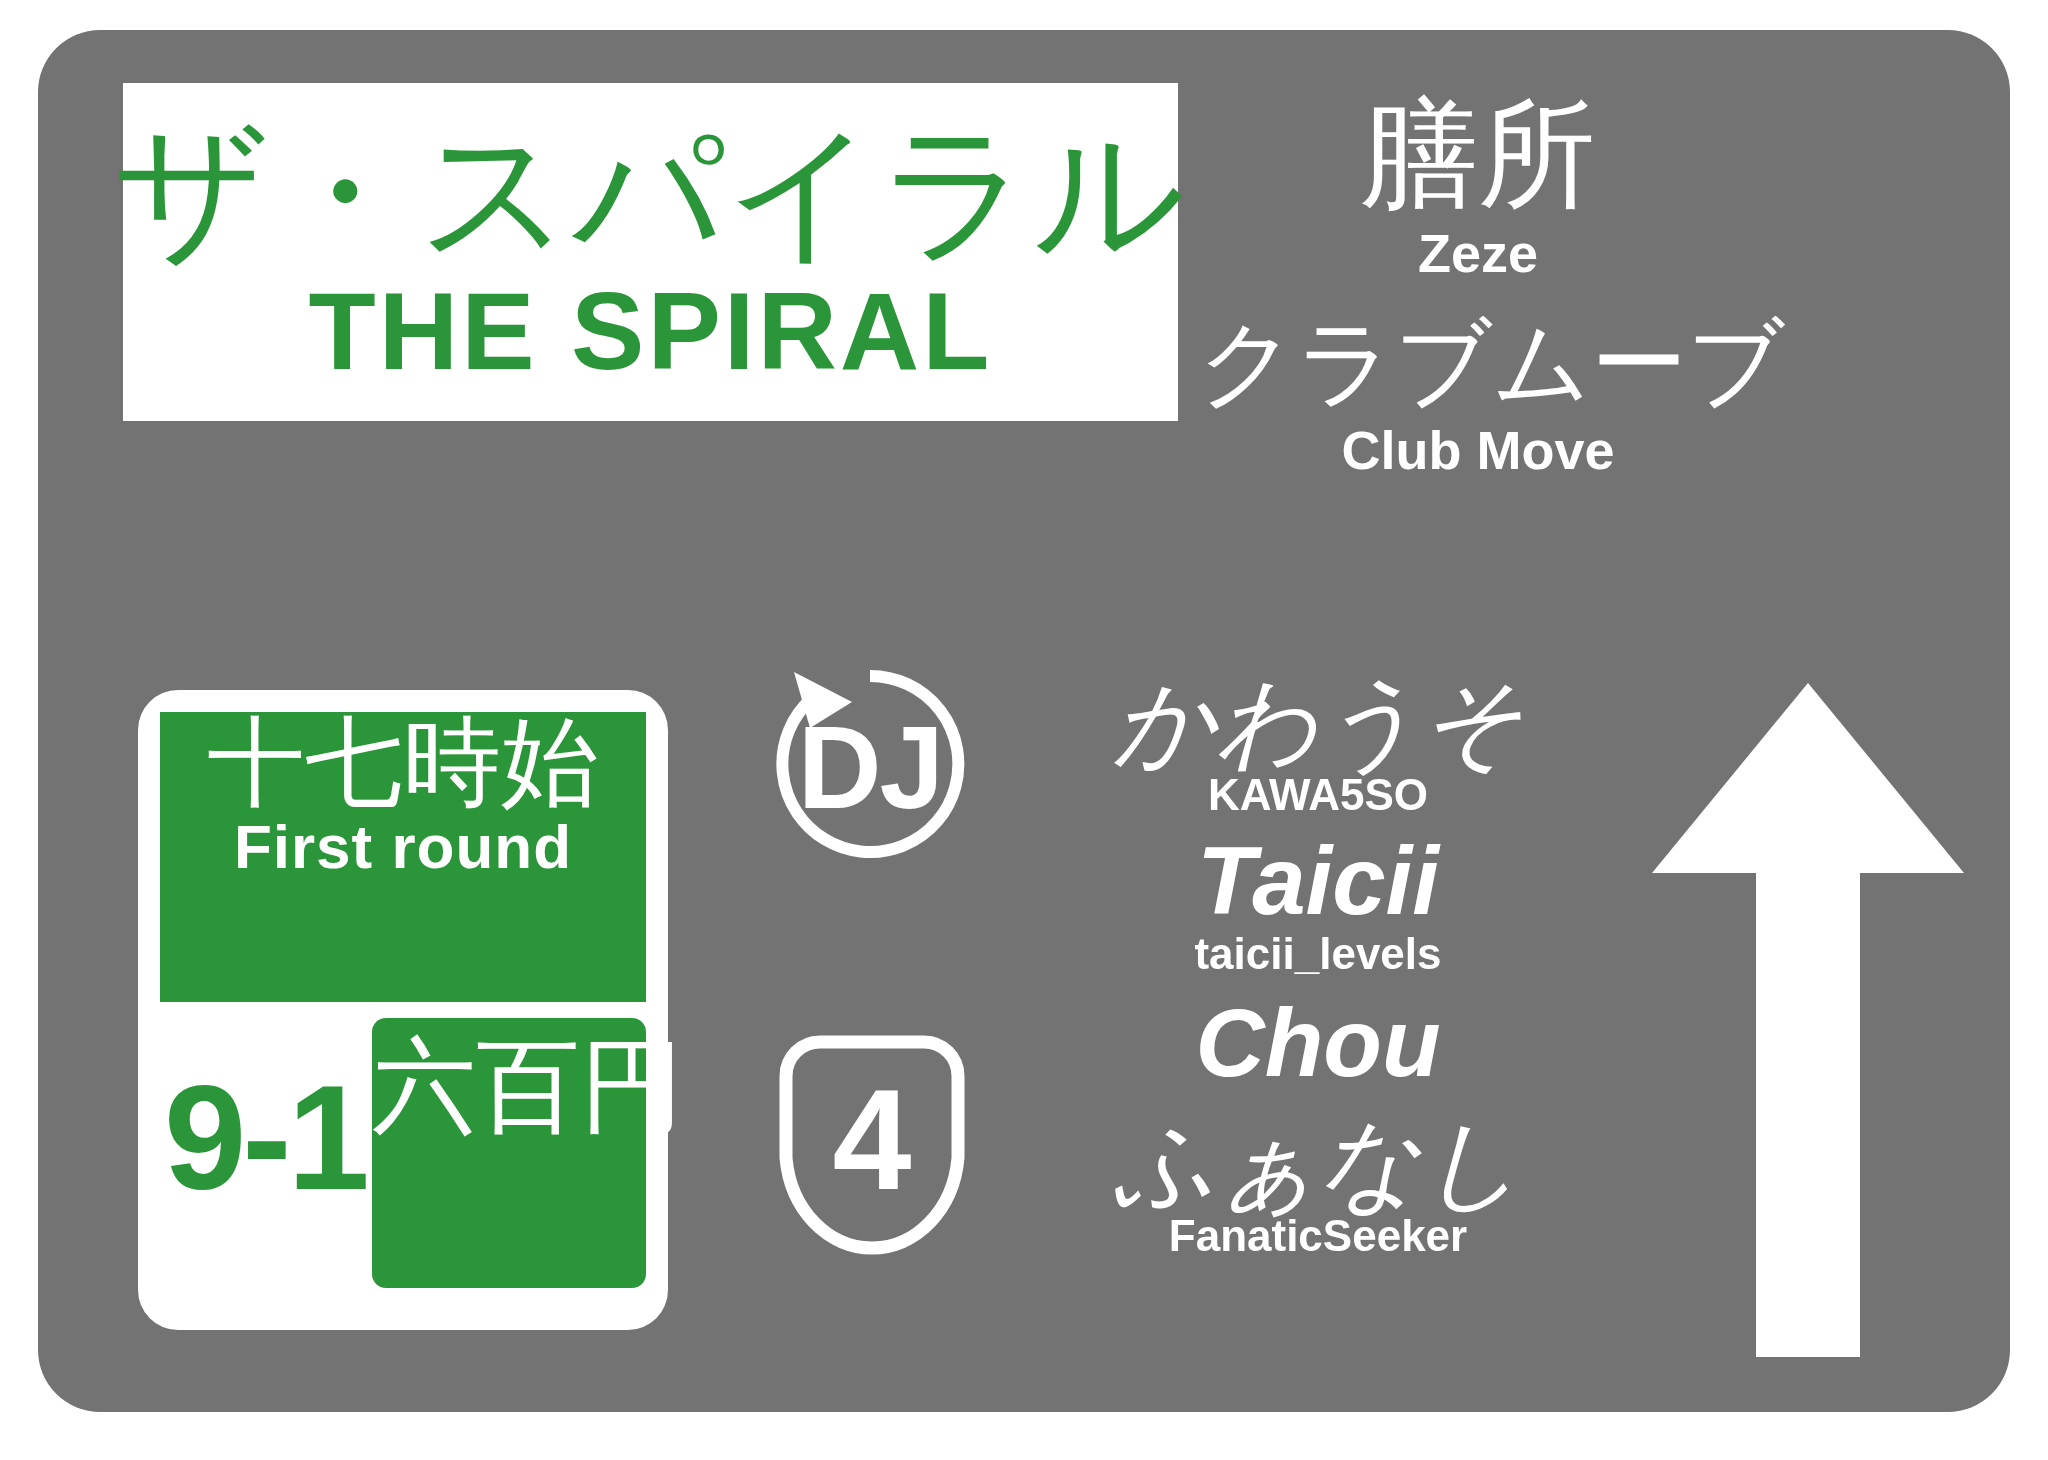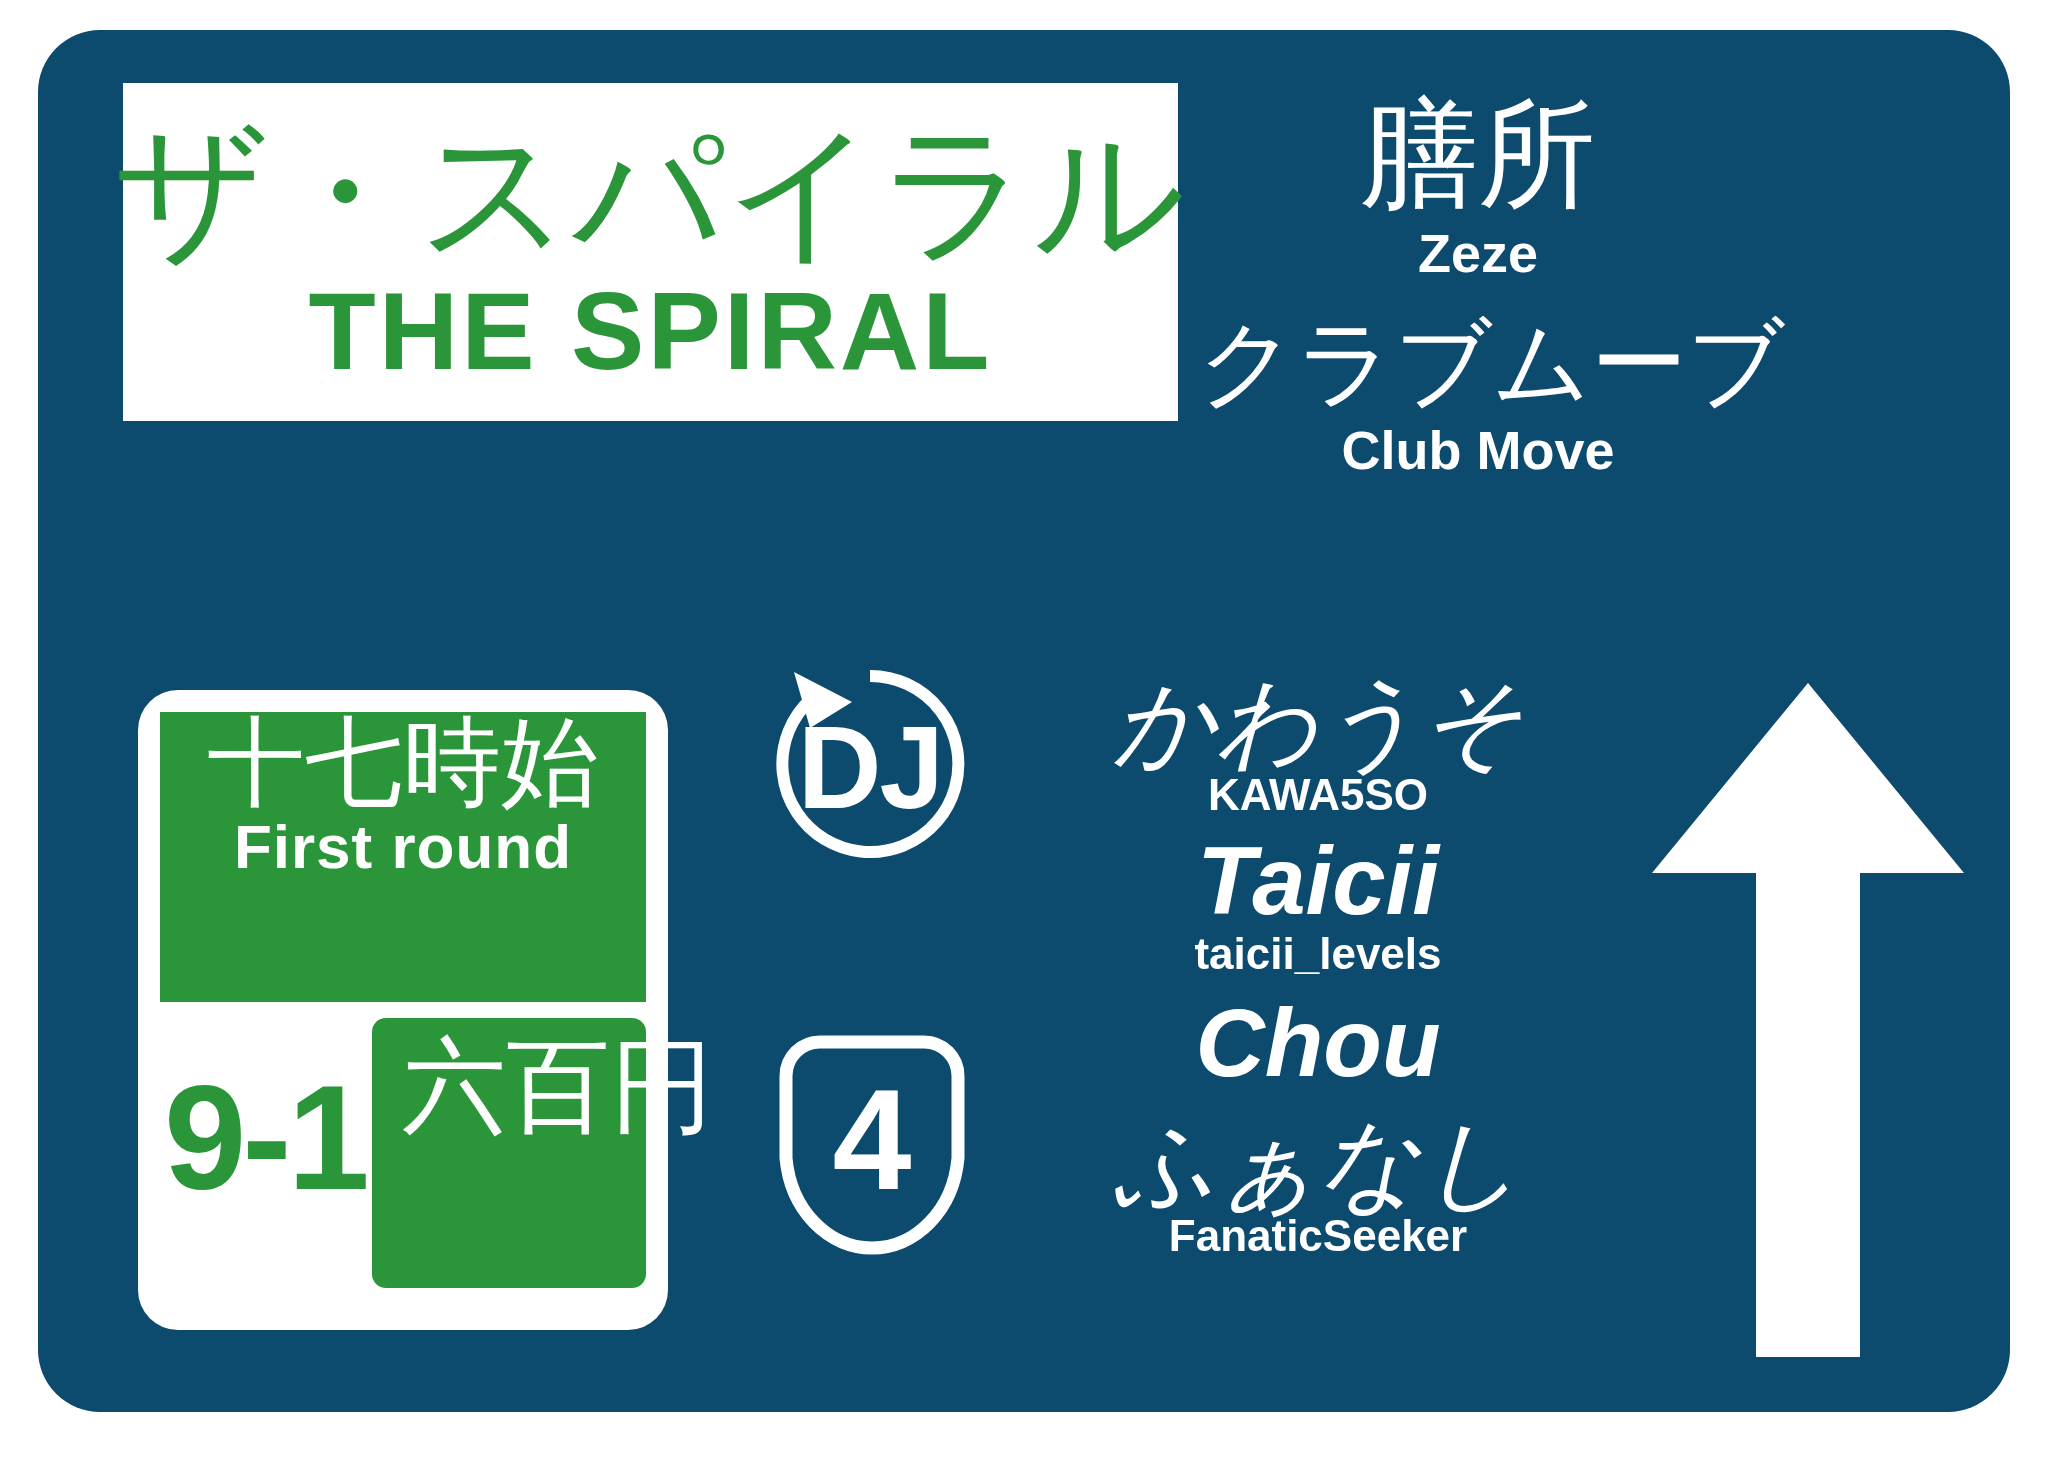--- a/index.html
+++ b/index.html
@@ -13,21 +13,21 @@
     font-family: "Liberation Sans", "DejaVu Sans", sans-serif;
     overflow: hidden;
   }
 
   #sign {
     position: absolute;
     left: 38px;
     top: 30px;
     width: 1972px;
     height: 1382px;
-    background: #0c4a6e;
+    background: #737373;
     border-radius: 62px;
     box-sizing: border-box;
   }
 
   
   #title-panel {
     position: absolute;
     left: 85px;
     top: 53px;
     width: 1055px;
@@ -149,29 +149,28 @@
     top: 8px;
     width: 274px;
     height: 270px;
     background: #2B9639;
     border-radius: 14px;
     color: #ffffff;
     box-sizing: border-box;
   }
   #price-jp {
     position: absolute;
-    left: 8px;
+    left: 0;
     top: 16px;
     width: 100%;
     text-align: center;
     font-size: 104px;
     line-height: 1;
     white-space: nowrap;
     font-family: "DejaVu Sans", sans-serif;
-    padding-left: 22px;
   }
   #price-extra {
     position: absolute;
     left: 0;
     bottom: 18px;
     width: 100%;
     text-align: center;
     font-size: 58px;
     line-height: 1;
     font-weight: 700;

